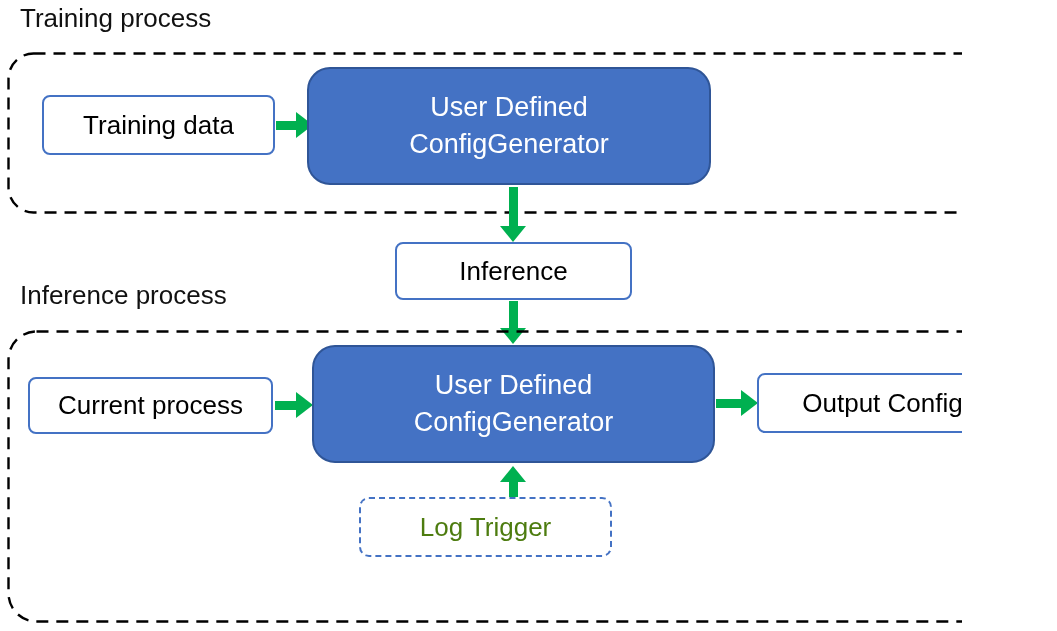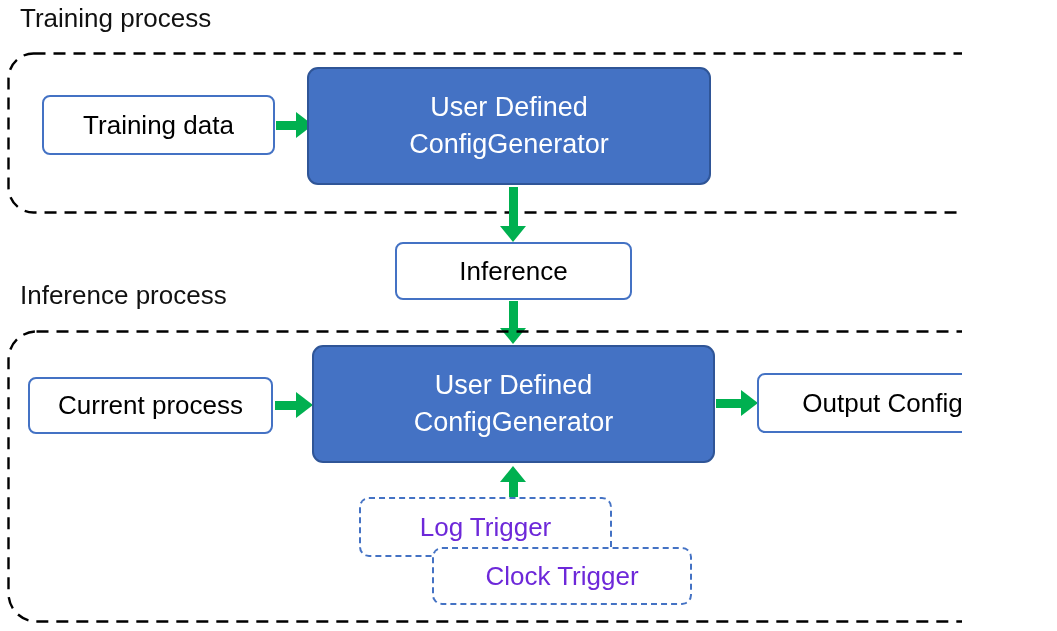--- a/index.html
+++ b/index.html
@@ -49,28 +49,28 @@
   }
   .tbox {
     position: absolute;
     background: #ffffff;
     border: 2px dashed var(--blue-line);
     border-radius: 10px;
     display: flex;
     align-items: center;
     justify-content: center;
     font-size: 26px;
-    color: #6d28d9;
+    color: #4d7c0f;
     white-space: nowrap;
   }
   .bluebox {
     position: absolute;
     background: var(--blue-fill);
     border: 2px solid var(--blue-dark);
-    border-radius: 11px;
+    border-radius: 23px;
     display: flex;
     flex-direction: column;
     align-items: center;
     justify-content: center;
     color: #ffffff;
     font-size: 27px;
     line-height: 37px;
     text-align: center;
   }
   .arrow-r { position: absolute; display: flex; align-items: center; }
@@ -168,17 +168,14 @@
 
   <div class="arrow-u" style="left:500px; top:466px; width:26px; height:32px;">
     <div class="head"></div>
     <div class="shaft"></div>
   </div>
 
   <div class="tbox" style="left:359px; top:497px; width:253px; height:60px; z-index:1;">
     <span>Log Trigger</span>
   </div>
 
-  <div class="tbox" style="left:432px; top:547px; width:260px; height:58px; z-index:2;">
-    <span>Clock Trigger</span>
-  </div>
 
 </div>
 
 </body></html>

